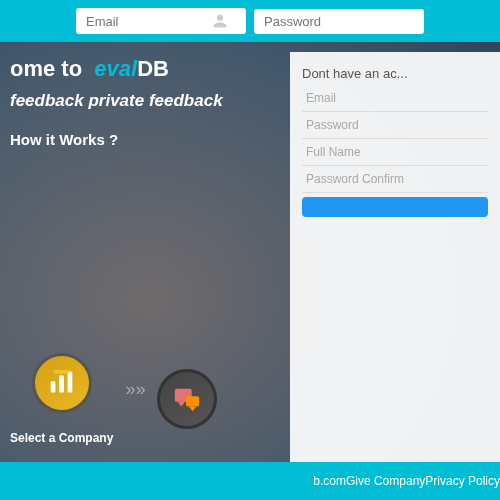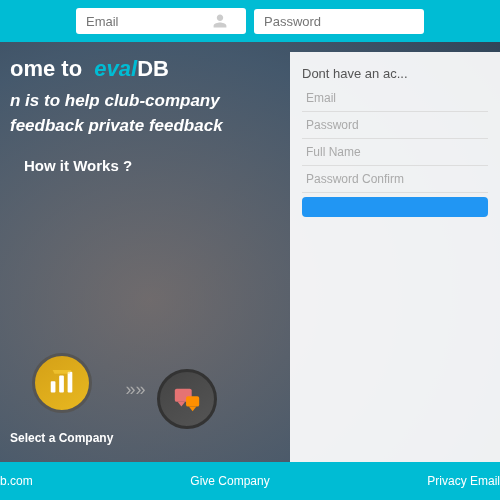--- a/index.html
+++ b/index.html
@@ -71,21 +71,20 @@
       font-style: italic;
       font-weight: bold;
       line-height: 1.5;
       color: white;
     }
     .how-it-works {
       margin-top: 18px;
       font-size: 15px;
       font-weight: bold;
       color: white;
-      margin-left: 14px;
     }
 
     
     .steps {
       position: absolute;
       bottom: 55px;
       left: 10px;
       display: flex;
       align-items: center;
       gap: 12px;
@@ -165,21 +164,21 @@
     }
 
     
     .footer {
       position: absolute;
       bottom: 0; left: 0; right: 0;
       height: 38px;
       background: #00bcd4;
       display: flex;
       align-items: center;
-      justify-content: space-between;
+      justify-content: flex-end;
       z-index: 10;
     }
     .footer-link {
       color: white;
       font-size: 12px;
       text-decoration: none;
       cursor: pointer;
     }
 
     
@@ -203,21 +202,20 @@
 
 <div class="hero">
   <div class="hero-bg-blur"></div>
 
   <div class="hero-content">
     <div class="hero-title">
       <span>ome to</span>
       &nbsp;<span class="eval-text">eval</span><span class="db-text">DB</span>
     </div>
     <div class="hero-subtitle">
-      <div>n is to help club-company</div>
       <div>feedback private feedback</div>
     </div>
     <div class="how-it-works">How it Works ?</div>
   </div>
 
   <div class="steps">
     <div class="step">
       <div class="step-icon step-icon-company">
         <svg class="chart-svg" viewBox="0 0 32 32" fill="white">
           <rect x="4" y="14" width="5" height="12" rx="1"></rect>
@@ -249,14 +247,14 @@
   <input class="reg-input" type="email" placeholder="Email" style="">
   <input class="reg-input" type="password" placeholder="Password" style="">
   <input class="reg-input" type="text" placeholder="Full Name" style="">
   <input class="reg-input" type="password" placeholder="Password Confirm" style="">
   <button class="reg-btn"></button>
 </div>
 
 <div class="footer">
   <span class="footer-link">b.com</span>
   <span class="footer-link">Give Company</span>
-  <span class="footer-link">Privacy Email</span>
+  <span class="footer-link">Privacy Policy</span>
 </div>
 
 </body></html>

